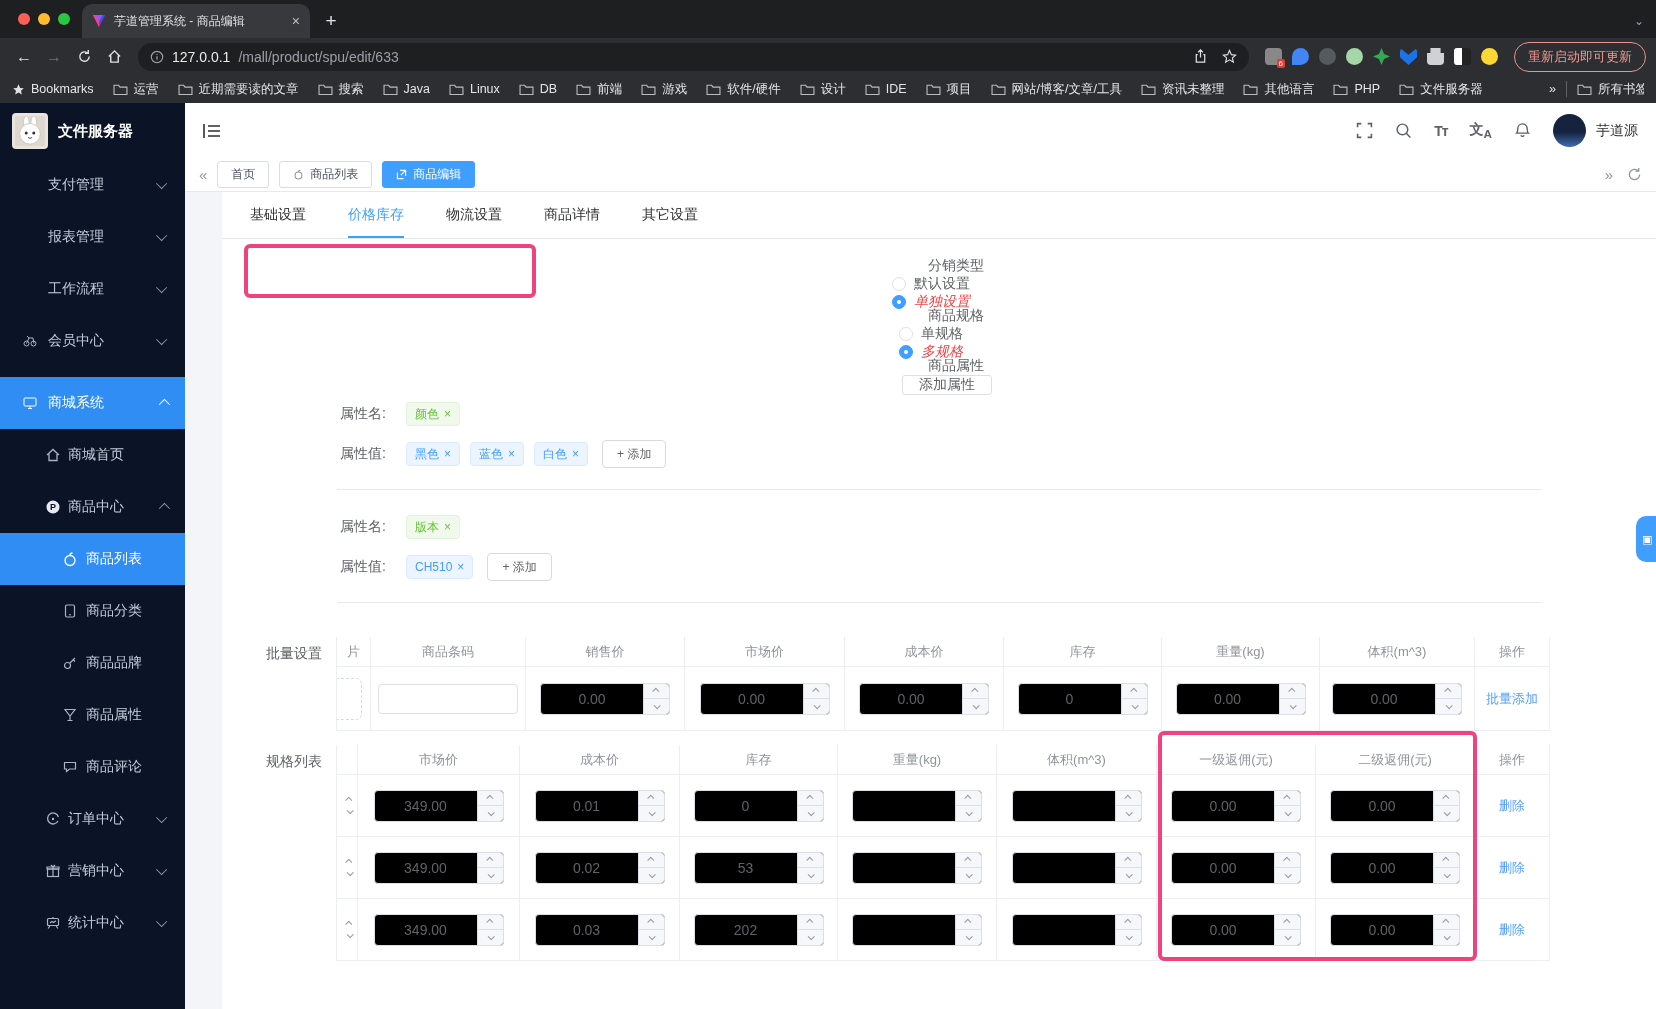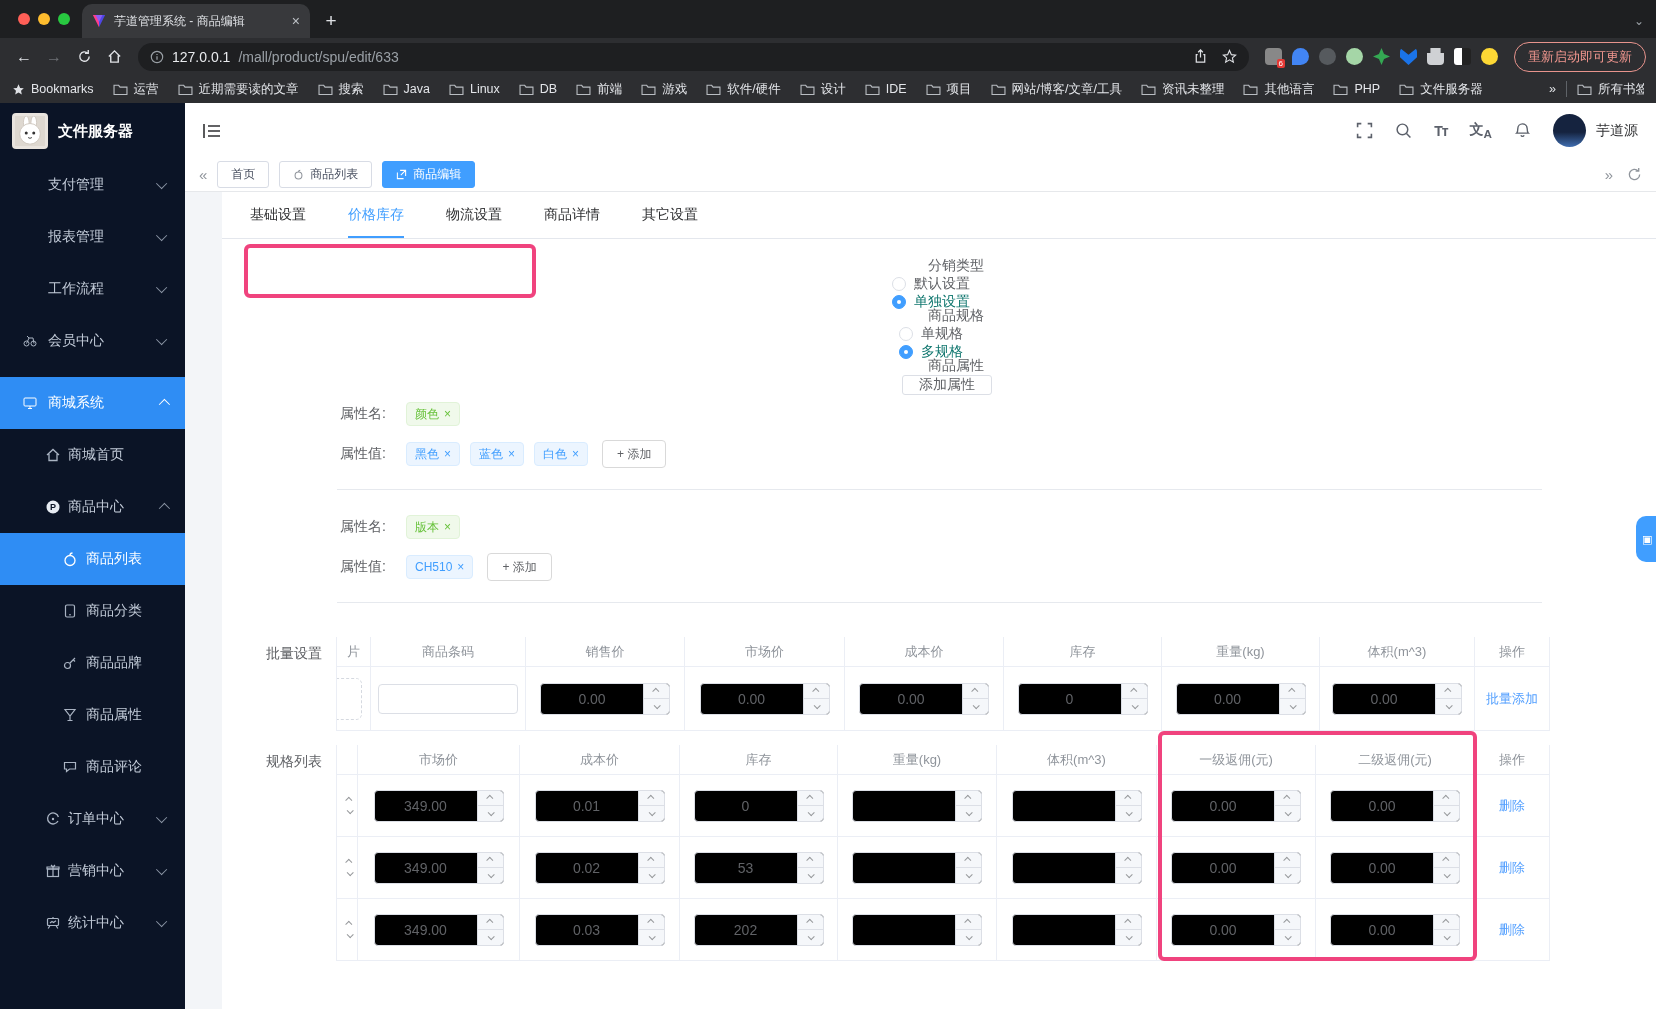--- a/index.html
+++ b/index.html
@@ -88,21 +88,21 @@
   .tabitem.active { color:#409eff; border-bottom:2px solid #409eff; font-weight:normal; }
 
   .frow { display:flex; align-items:center; margin:18px 0 0 16px; height:32px;flex-direction:column; }
   .flabel { width:88px; text-align:right; margin-right:14px; font-size:14px; color:#606266; flex-shrink:0; }
   .radio { display:flex; align-items:center; margin-right:32px; cursor:pointer; }
   .rdot { width:14px; height:14px; border-radius:50%; border:1px solid #dcdfe6; background:#fff;
           position:relative; flex-shrink:0; }
   .radio.checked .rdot { background:#409eff; border-color:#409eff; }
   .radio.checked .rdot::after { content:""; position:absolute; inset:4px; border-radius:50%; background:#fff; }
   .rlabel { margin-left:8px; font-size:14px; color:#606266; }
-  .radio.checked .rlabel { color:#0f766e; }
+  .radio.checked .rlabel { color:#ef4444;font-style:italic; }
   .btn { height:32px; padding:0 16px; border:1px solid #dcdfe6; border-radius:3px; background:#fff;
          font-size:14px; color:#606266; cursor:pointer; }
 
   .attr-row { display:flex; align-items:center; margin:10px 0 0 118px; height:30px; gap:10px; }
   .attr-lab { font-size:14px; color:#606266; width:56px; flex-shrink:0; }
   .tag { height:24px; display:flex; align-items:center; padding:0 8px; border-radius:4px; font-size:12px; gap:5px; }
   .tag.green { background:#f0f9eb; border:1px solid #e1f3d8; color:#67c23a; }
   .tag.blue  { background:#ecf5ff; border:1px solid #d9ecff; color:#409eff; }
   .tagx { font-size:12px; cursor:pointer; }
   .addtag { height:28px; padding:0 14px; border:1px solid #d9d9d9; border-radius:4px; background:#fff;

